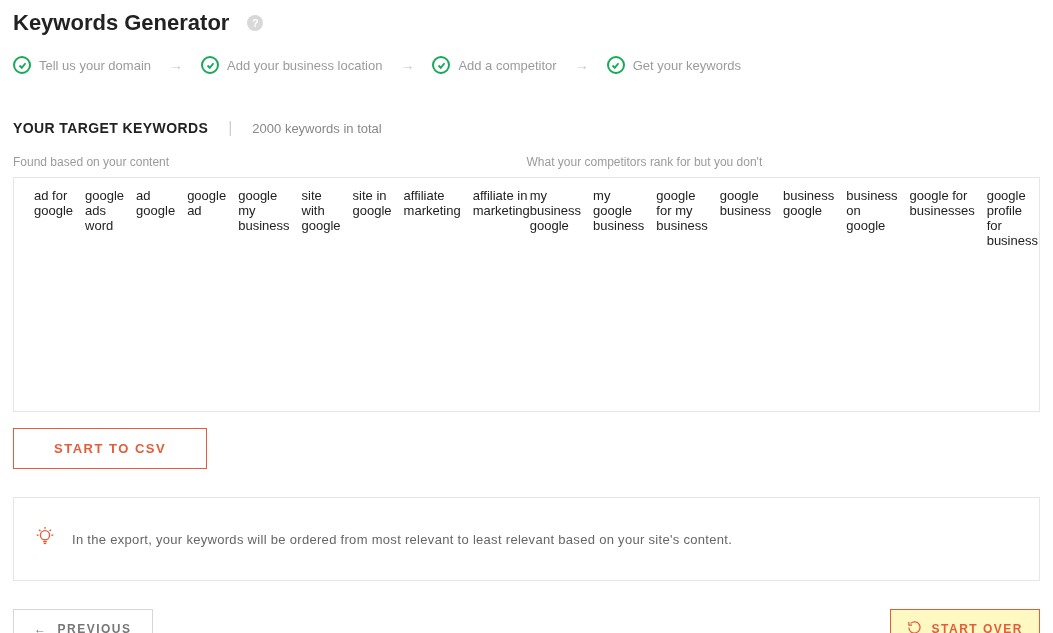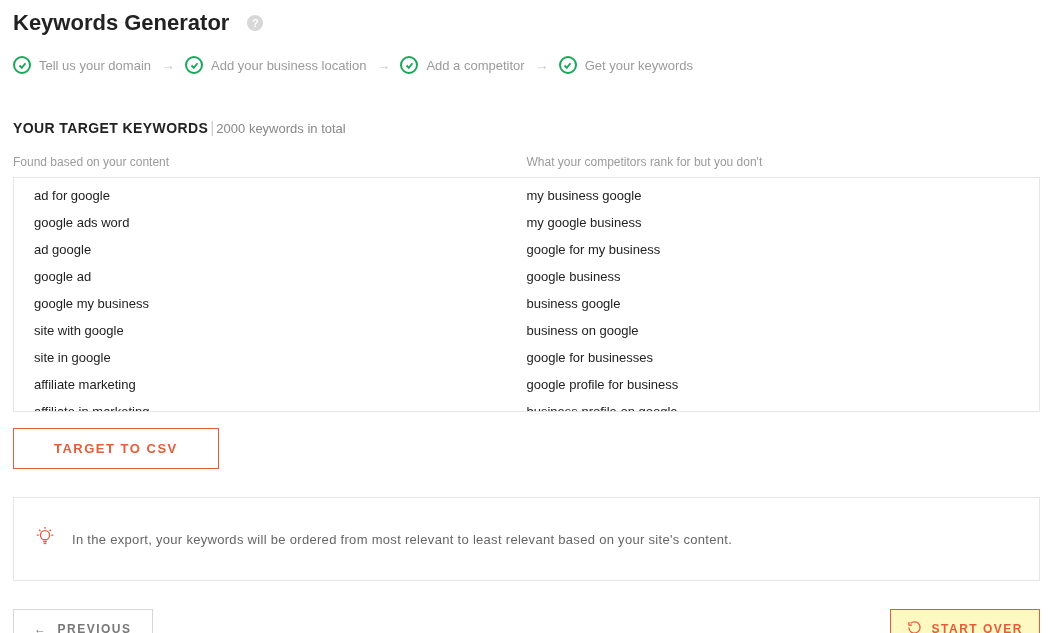--- a/index.html
+++ b/index.html
@@ -33,21 +33,21 @@
       color: #fff;
       font-size: 11px;
       font-weight: 700;
       display: inline-flex;
       align-items: center;
       justify-content: center;
     }
     .steps {
       display: flex;
       align-items: center;
-      gap: 10px;
+      gap: 18px;
       margin-bottom: 45px;
       font-size: 13px;
       color: #9b9b9b;
     }
     .step {
       display: flex;
       align-items: center;
       gap: 8px;
     }
     .step-check {
@@ -66,21 +66,21 @@
       stroke-width: 2.5;
       fill: none;
     }
     .step-arrow {
       color: #c7c7c7;
       font-size: 14px;
     }
     .section-header {
       display: flex;
       align-items: center;
-      gap: 2px;
+      gap: 20px;
       margin-bottom: 18px;
     }
     .section-title {
       font-size: 14px;
       font-weight: 700;
       letter-spacing: 0.4px;
       color: #222;
     }
     .divider {
       color: #cfcfcf;
@@ -110,21 +110,21 @@
     .keyword-box::-webkit-scrollbar {
       width: 10px;
     }
     .keyword-box::-webkit-scrollbar-thumb {
       background: #bdbdbd;
       border-radius: 5px;
     }
     .keyword-col {
       flex: 1;
       display: flex;
-      flex-direction: column;
+      flex-direction: row;
       gap: 12px;
     }
     .keyword-item {
       font-size: 13px;
       color: #222;
     }
     .export-btn {
       margin-top: 16px;
       border: 1px solid #e45c3a;
       color: #e45c3a;
@@ -272,21 +272,21 @@
     <div class="keyword-item">google business</div>
     <div class="keyword-item">business google</div>
     <div class="keyword-item">business on google</div>
     <div class="keyword-item">google for businesses</div>
     <div class="keyword-item">google profile for business</div>
     <div class="keyword-item">business profile on google</div>
   </div>
 </div>
 
 
-<button class="export-btn">TARGET TO CSV</button>
+<button class="export-btn">START TO CSV</button>
 
 
 <div class="tip-box">
   <span>
     <svg viewBox="0 0 24 24" fill="none" stroke="#e45c3a" stroke-width="1.5">
       <circle cx="12" cy="10" r="5"></circle>
       <line x1="10" y1="17" x2="14" y2="17"></line>
       <line x1="10.5" y1="19" x2="13.5" y2="19"></line>
       <line x1="12" y1="1" x2="12" y2="3"></line>
       <line x1="3" y1="10" x2="5" y2="10"></line>

